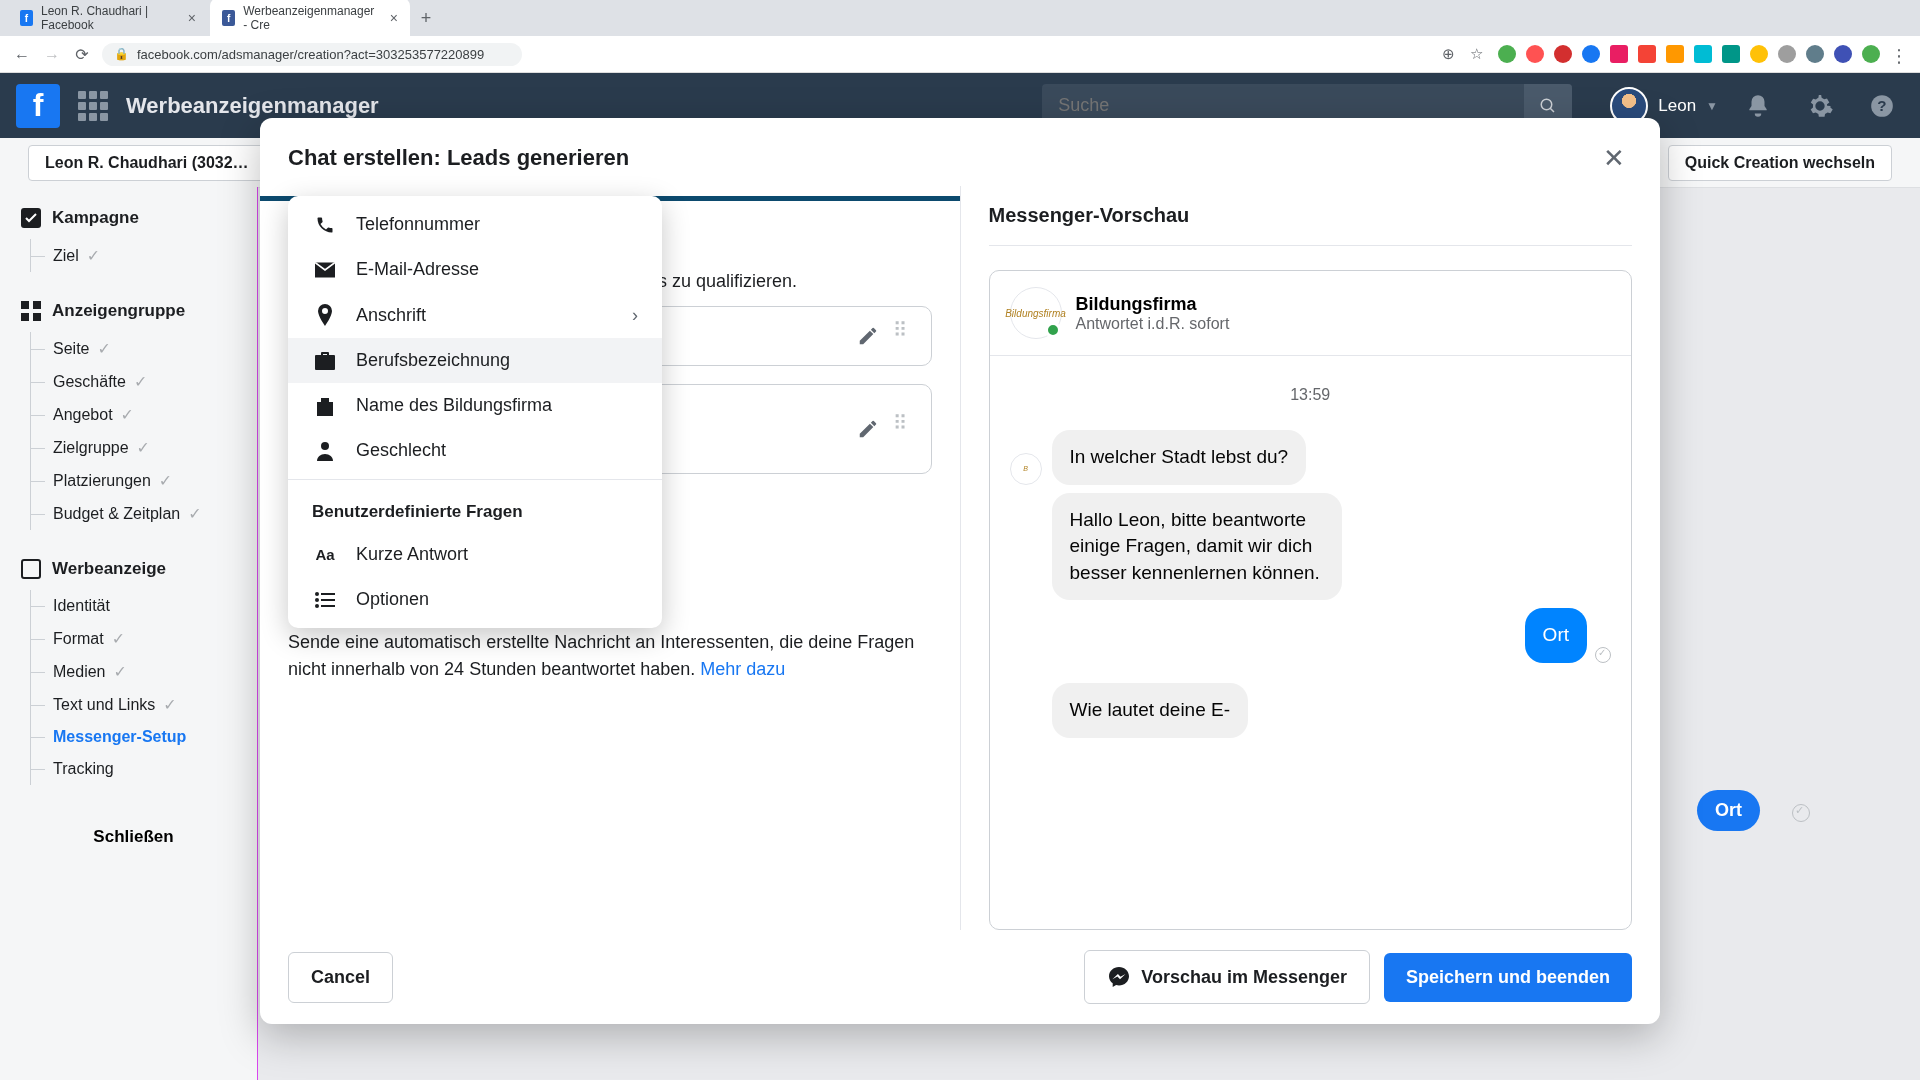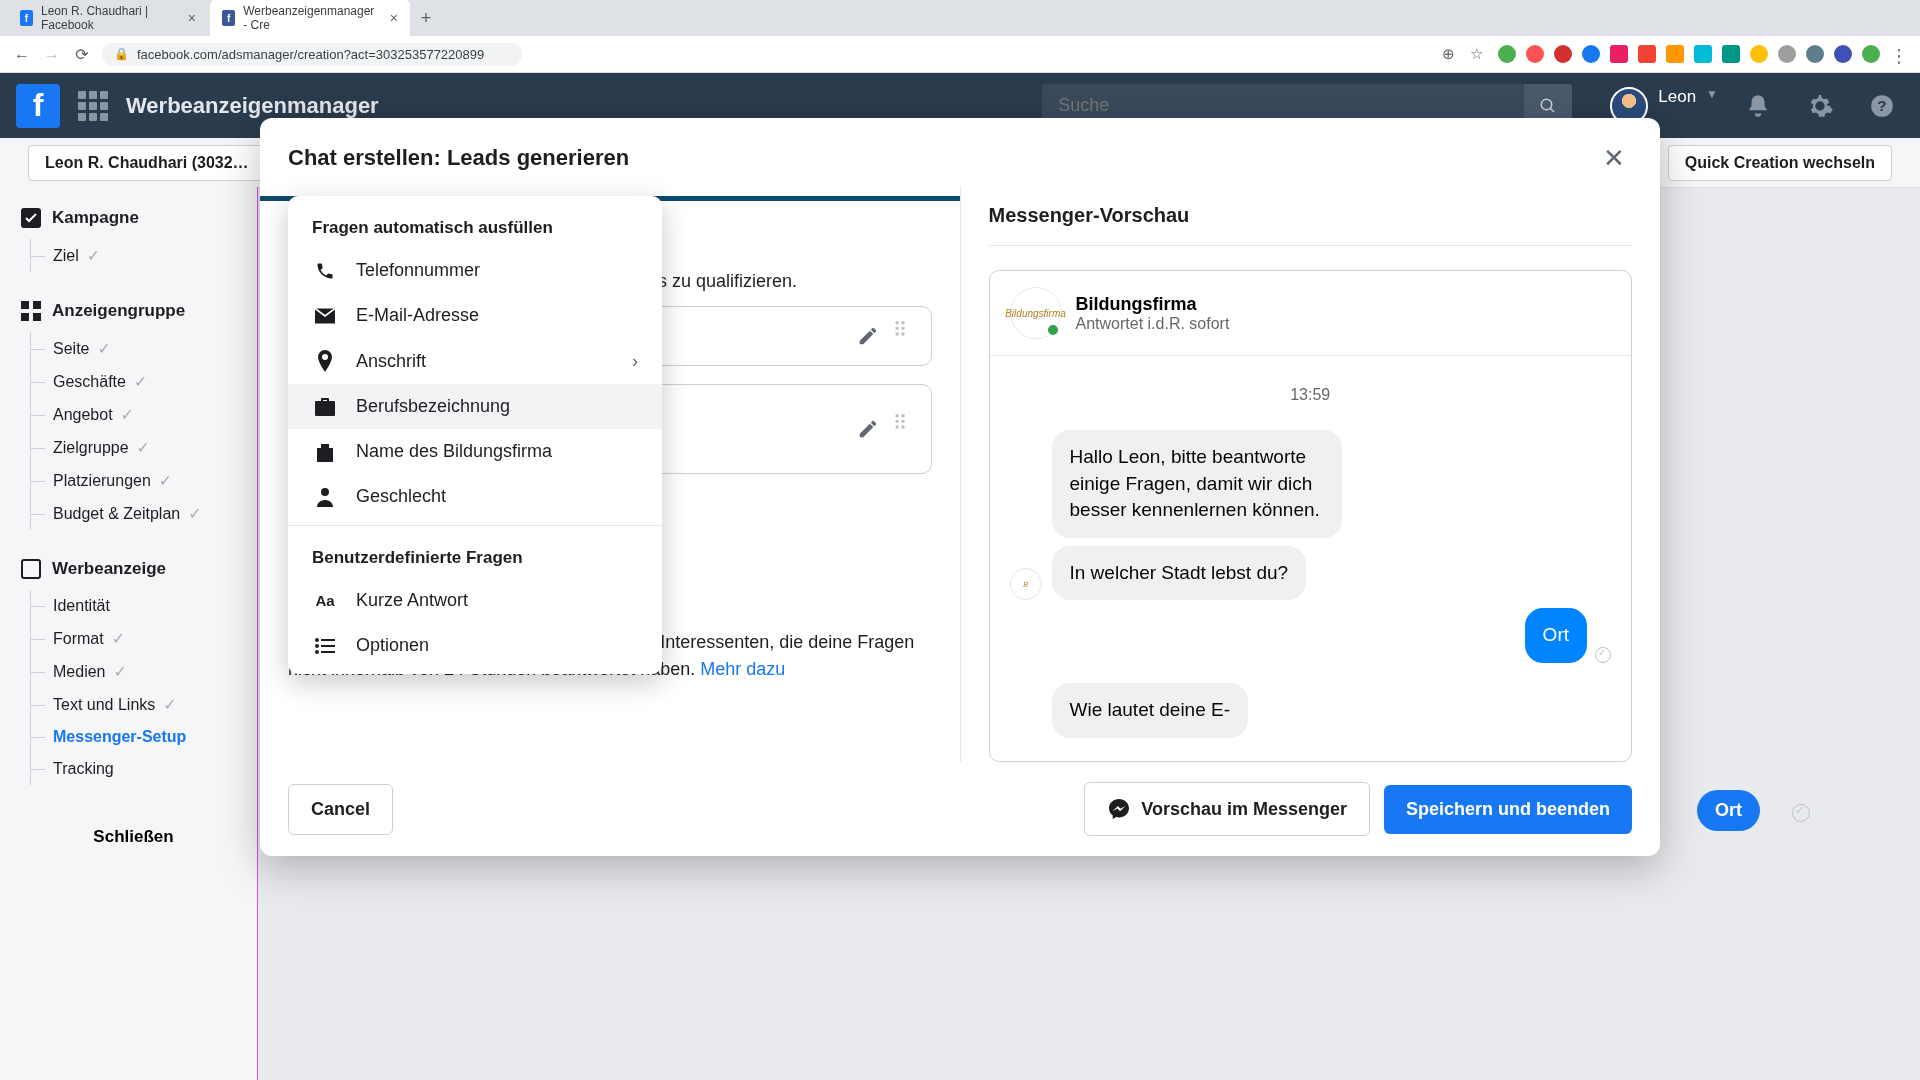--- a/index.html
+++ b/index.html
@@ -22,21 +22,21 @@
 
 
 .fb-header { background: #2a3b4d; height: 65px; display:flex; align-items:center; padding: 0 16px; color:#fff; gap: 18px;}
 .fb-logo { width:44px;height:44px;background:#1877f2;border-radius:4px;display:flex;align-items:center;justify-content:center;color:#fff;font-size:32px;font-weight:bold;font-family:sans-serif;}
 .grid-icon{display:grid;grid-template-columns:repeat(3,8px);grid-template-rows:repeat(3,8px);gap:3px;}
 .grid-icon span{background:#8a96a3;border-radius:1px;}
 .fb-title{font-size:22px;color:#e4e6eb;font-weight:700;}
 .fb-search{margin-left:auto;background:#3a4a5b;border-radius:4px;display:flex;align-items:center;height:44px;width:530px;}
 .fb-search input{background:transparent;border:none;outline:none;color:#14b8a6;font-size:18px;padding:0 16px;flex:1;}
 .fb-search .sbtn{width:48px;height:44px;background:#4a5a6b;display:flex;align-items:center;justify-content:center;border-radius:0 4px 4px 0;}
-.fb-user{display:flex;align-items:flex-start;gap:10px;margin-left:20px;}
+.fb-user{display:flex;align-items:center;gap:10px;margin-left:20px;}
 .fb-user .avatar{width:38px;height:38px;border-radius:50%;background:#4267b2;border:2px solid #fff;background-image:radial-gradient(circle at 50% 35%, #f4c08a 25%, transparent 26%), linear-gradient(#2a4b7c,#2a4b7c);}
 .fb-user .uname{color:#fff;font-size:17px;}
 .fb-user .caret{color:#8a96a3;font-size:12px;}
 .hdr-icon{width:44px;height:44px;display:flex;align-items:center;justify-content:center;color:#8a96a3;font-size:22px;}
 
 
 .sub-bar{background:#f5f6f7;height:50px;display:flex;align-items:center;padding:0 28px;border-bottom:1px solid #dddfe2;}
 .account-chip{border:1px solid #ccd0d5;border-radius:4px;padding:8px 16px;font-size:16px;font-weight:600;color:#1c1e21;background:#fff;}
 .quick-btn{margin-left:auto;border:1px solid #ccd0d5;border-radius:4px;padding:8px 16px;font-size:16px;font-weight:600;color:#1c1e21;background:#fff;}
 
@@ -48,21 +48,21 @@
 .side-head .ic{width:22px;height:22px;display:inline-flex;align-items:center;justify-content:center;}
 .side-items{margin-left:10px;border-left:1px solid #ccd0d5;}
 .side-item{display:flex;align-items:center;gap:8px;padding:7px 0 7px 22px;font-size:16px;color:#1c1e21;position:relative;}
 .side-item::before{content:"";position:absolute;left:0;top:50%;width:14px;height:1px;background:#ccd0d5;}
 .side-item.active{color:#1877f2;font-weight:700;}
 .side-item .ck{color:#a8abaf;font-size:16px;}
 .close-sidebar{margin-top:30px;text-align:center;font-size:17px;font-weight:600;padding:12px;}
 
 
 .overlay{position:absolute;inset:0;top:118px;display:flex;justify-content:center;pointer-events:none;}
-.modal{pointer-events:auto;background:#fff;width:1400px;border-radius:12px;box-shadow:0 12px 40px rgba(0,0,0,.25);margin-top:0;display:flex;flex-direction:column;overflow:hidden;height:738px;}
+.modal{pointer-events:auto;background:#fff;width:1400px;border-radius:12px;box-shadow:0 12px 40px rgba(0,0,0,.25);margin-top:0;display:flex;flex-direction:column;overflow:hidden;height:906px;}
 .modal-head{display:flex;align-items:center;padding:22px 28px 10px;}
 .modal-head h2{font-size:22px;font-weight:700;color:#1c1e21;}
 .modal-head .x{margin-left:auto;font-size:26px;color:#606770;cursor:pointer;width:36px;height:36px;display:flex;align-items:center;justify-content:center;}
 .modal-body{display:flex;flex:1;min-height:0;}
 .mcol{flex:1;padding:0 28px;display:flex;flex-direction:column;min-height:0;}
 .mcol.left{border-right:none;}
 .mcol.right{border-left:1px solid #e4e6eb;}
 .preview-title{font-size:20px;font-weight:700;padding:18px 0;color:#1c1e21;border-bottom:1px solid #e4e6eb;}
 .qualify-text{font-size:18px;color:#1c1e21;padding:20px 0 14px;}
 
@@ -364,26 +364,26 @@
           <div class="msgr-head">
             <div class="msgr-ava">Bildungsfirma<div class="dot"></div></div>
             <div>
               <div class="msgr-name">Bildungsfirma</div>
               <div class="msgr-sub">Antwortet i.d.R. sofort</div>
             </div>
           </div>
           <div class="msgr-body">
             <div class="msgr-time">13:59</div>
             <div class="msg-row">
+              <div class="ava-s">B</div>
+              <div class="bubble">In welcher Stadt lebst du?</div>
+            </div>
+            <div class="msg-row">
               <div style="width:32px"></div>
               <div class="bubble">Hallo Leon, bitte beantworte einige Fragen, damit wir dich besser kennenlernen können.</div>
-            </div>
-            <div class="msg-row">
-              <div class="ava-s">B</div>
-              <div class="bubble">In welcher Stadt lebst du?</div>
             </div>
             <div class="msg-right">
               <div class="bubble blue">Ort</div>
               <div class="seen"></div>
             </div>
             <div class="msg-row" style="margin-top:20px">
               <div style="width:32px"></div>
               <div class="bubble">Wie lautet deine E-</div>
             </div>
           </div>
@@ -397,21 +397,20 @@
             <path d="M12 2C6.5 2 2 6.1 2 11.2c0 2.9 1.4 5.4 3.7 7.1V22l3.4-1.9c.9.3 1.9.4 2.9.4 5.5 0 10-4.1 10-9.2S17.5 2 12 2zm1 12.3l-2.6-2.7-5 2.7L10.9 9l2.6 2.7 5-2.7L13 14.3z"></path>
           </svg>
         <span>Vorschau im Messenger</span>
       </div>
       <div class="btn save">Speichern und beenden</div>
     </div>
   </div>
 </div>
 
 <div class="popover">
-  <div class="pop-label">Fragen automatisch ausfüllen</div>
   <div class="pop-item">
     <span class="ic">
         <svg width="20" height="20" viewBox="0 0 24 24" fill="#1c1e21">
           <path d="M6.6 10.8a15 15 0 0 0 6.6 6.6l2.2-2.2a1 1 0 0 1 1-.25 11 11 0 0 0 3.6.6 1 1 0 0 1 1 1V20a1 1 0 0 1-1 1A17 17 0 0 1 3 4a1 1 0 0 1 1-1h3.5a1 1 0 0 1 1 1 11 11 0 0 0 .6 3.6 1 1 0 0 1-.25 1l-2.25 2.2z"></path>
         </svg>
       </span>
     <span>Telefonnummer</span>
   </div>
   <div class="pop-item">
     <span class="ic">

